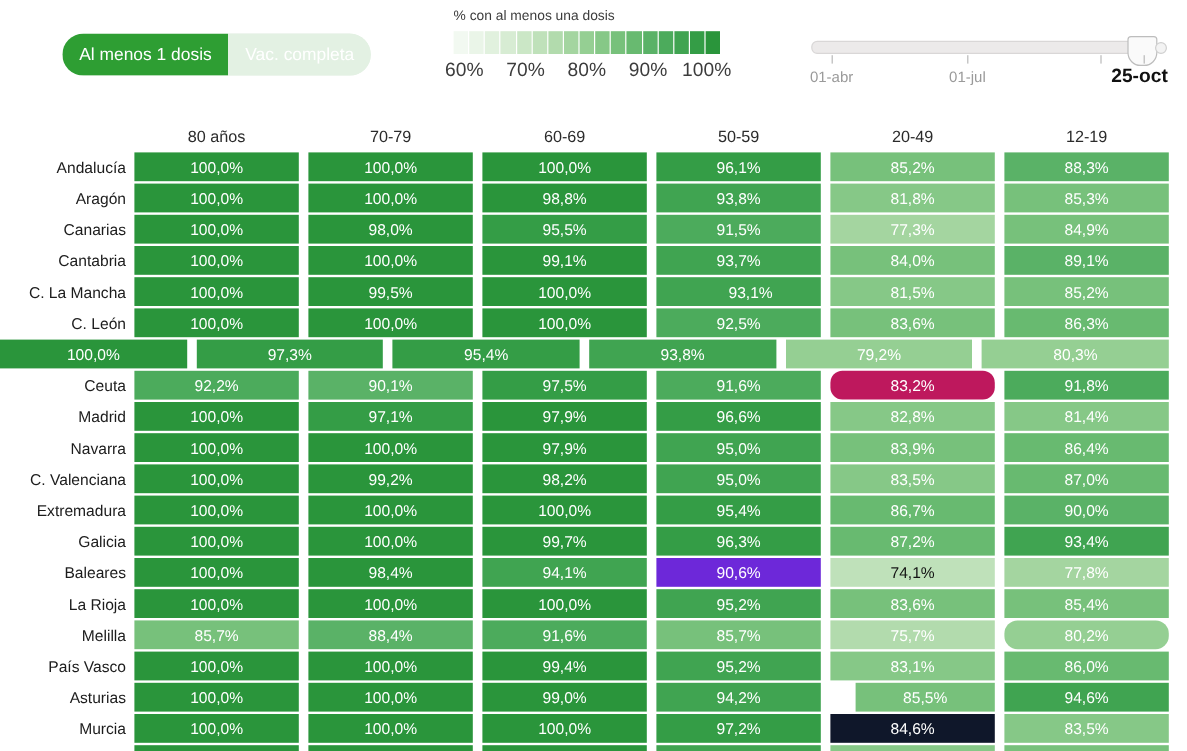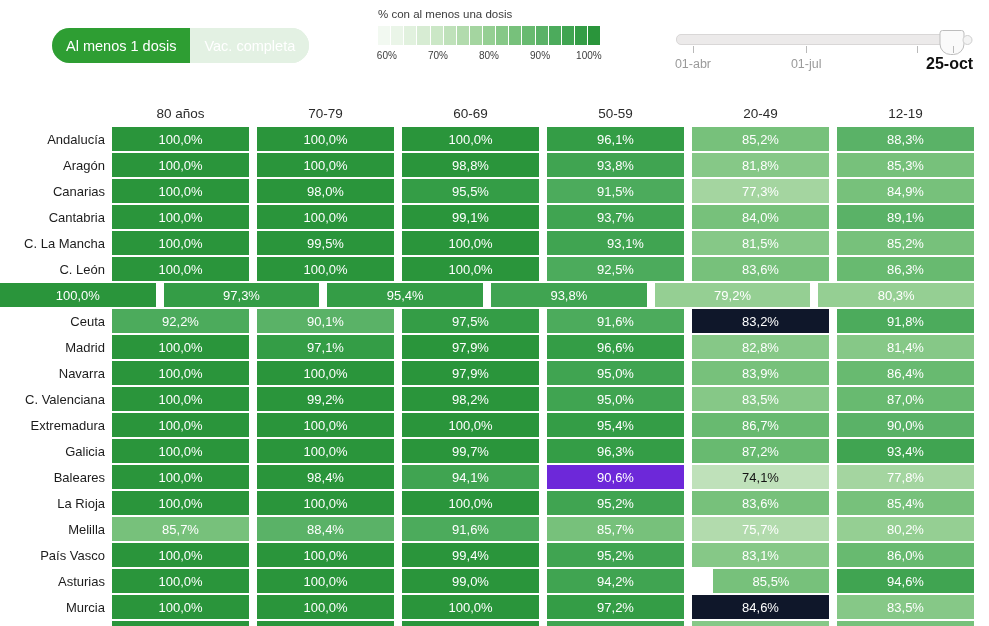--- a/index.html
+++ b/index.html
@@ -29,21 +29,21 @@
   .seg.active{background:#2e9e33;color:#ffffff;}
   .seg.inactive{background:#e3f1e3;color:#ffffff;}
 
   
   #legend{position:absolute;left:378px;top:8px;width:222px;}
   #legend-title{font-size:11.5px;color:#3c3c3c;margin-bottom:6px;}
   #legend-scale{display:flex;height:19px;gap:1px;}
   #legend-scale .sw{flex:1 1 auto;}
   #legend-axis{position:relative;height:16px;margin-top:5px;}
   #legend-axis span{
-    position:absolute;top:0;font-size:10px;color:#3c3c3c;
+    position:absolute;top:0;font-size:16px;color:#3c3c3c;
     transform:translateX(-50%);white-space:nowrap;
   }
 
   
   #slider{position:absolute;left:676px;top:34px;width:283px;}
   #slider-track{
     position:relative;height:9px;border-radius:5px;
     background:#eceaea;border:1px solid #d9d7d7;
   }
   #slider-ticks{position:relative;height:10px;}
@@ -320,21 +320,21 @@
         <div class="cellwrap">
           <div class="cell" style="background: rgb(90, 178, 103);">90,1%</div>
         </div>
         <div class="cellwrap">
           <div class="cell" style="background: rgb(52, 157, 70);">97,5%</div>
         </div>
         <div class="cellwrap">
           <div class="cell" style="background: rgb(76, 171, 92);">91,6%</div>
         </div>
         <div class="cellwrap">
-          <div class="cell" style="background: #0f172a;">83,2%</div>
+          <div class="cell" style="background: #be185d; border-radius: 10px;">83,2%</div>
         </div>
         <div class="cellwrap">
           <div class="cell" style="background: rgb(76, 171, 92);">91,8%</div>
         </div>
       </div>
       <div class="row">
         <div class="rlabel">Madrid</div>
         <div class="cellwrap">
           <div class="cell" style="background: rgb(42, 149, 59);">100,0%</div>
         </div>
@@ -491,21 +491,21 @@
         <div class="cellwrap">
           <div class="cell" style="background: rgb(76, 171, 92);">91,6%</div>
         </div>
         <div class="cellwrap">
           <div class="cell" style="background: rgb(119, 193, 123);">85,7%</div>
         </div>
         <div class="cellwrap">
           <div class="cell" style="background: rgb(178, 219, 173);">75,7%</div>
         </div>
         <div class="cellwrap">
-          <div class="cell" style="background: rgb(149, 207, 147);">80,2%</div>
+          <div class="cell" style="background: rgb(149, 207, 147); border-radius: 11px;">80,2%</div>
         </div>
       </div>
       <div class="row">
         <div class="rlabel">País Vasco</div>
         <div class="cellwrap">
           <div class="cell" style="background: rgb(42, 149, 59);">100,0%</div>
         </div>
         <div class="cellwrap">
           <div class="cell" style="background: rgb(42, 149, 59);">100,0%</div>
         </div>

